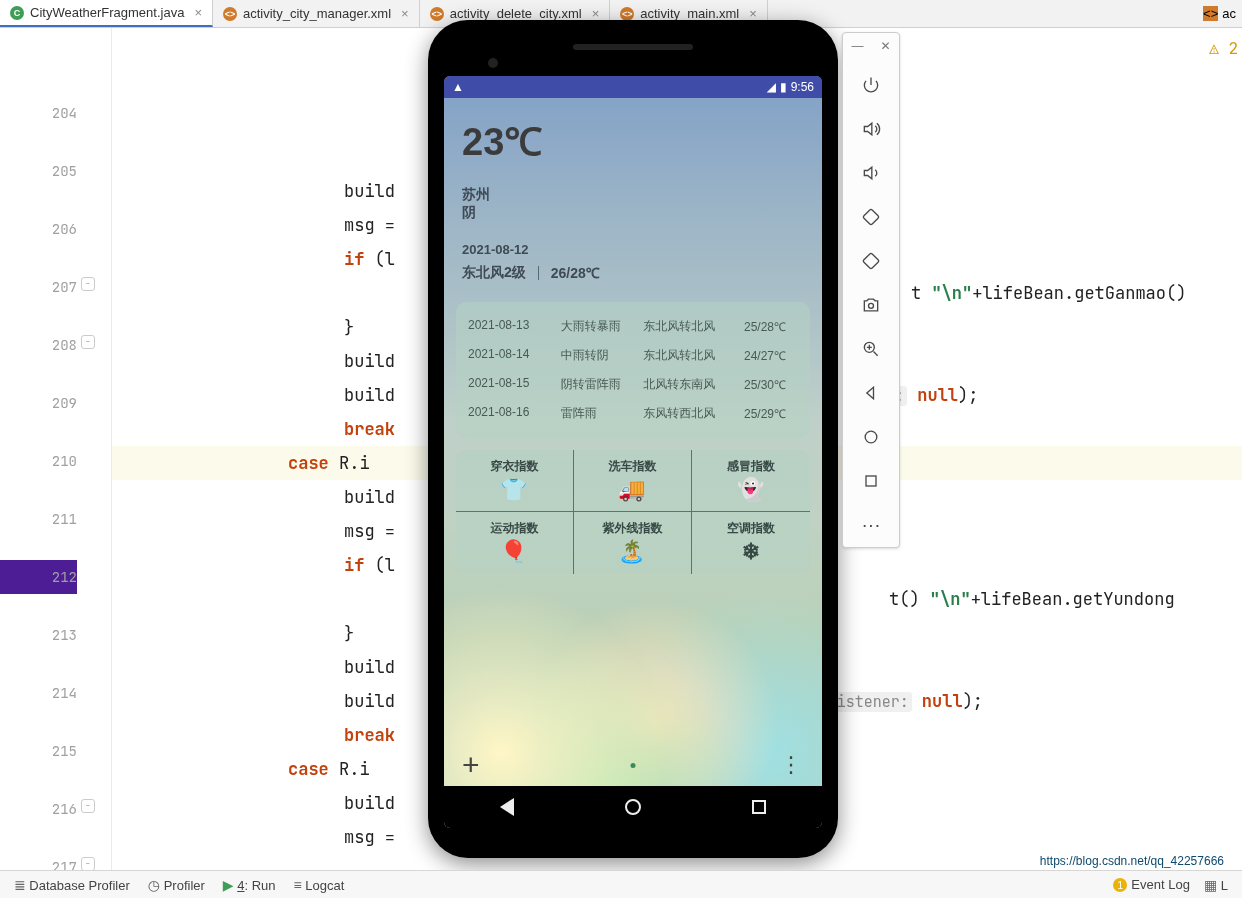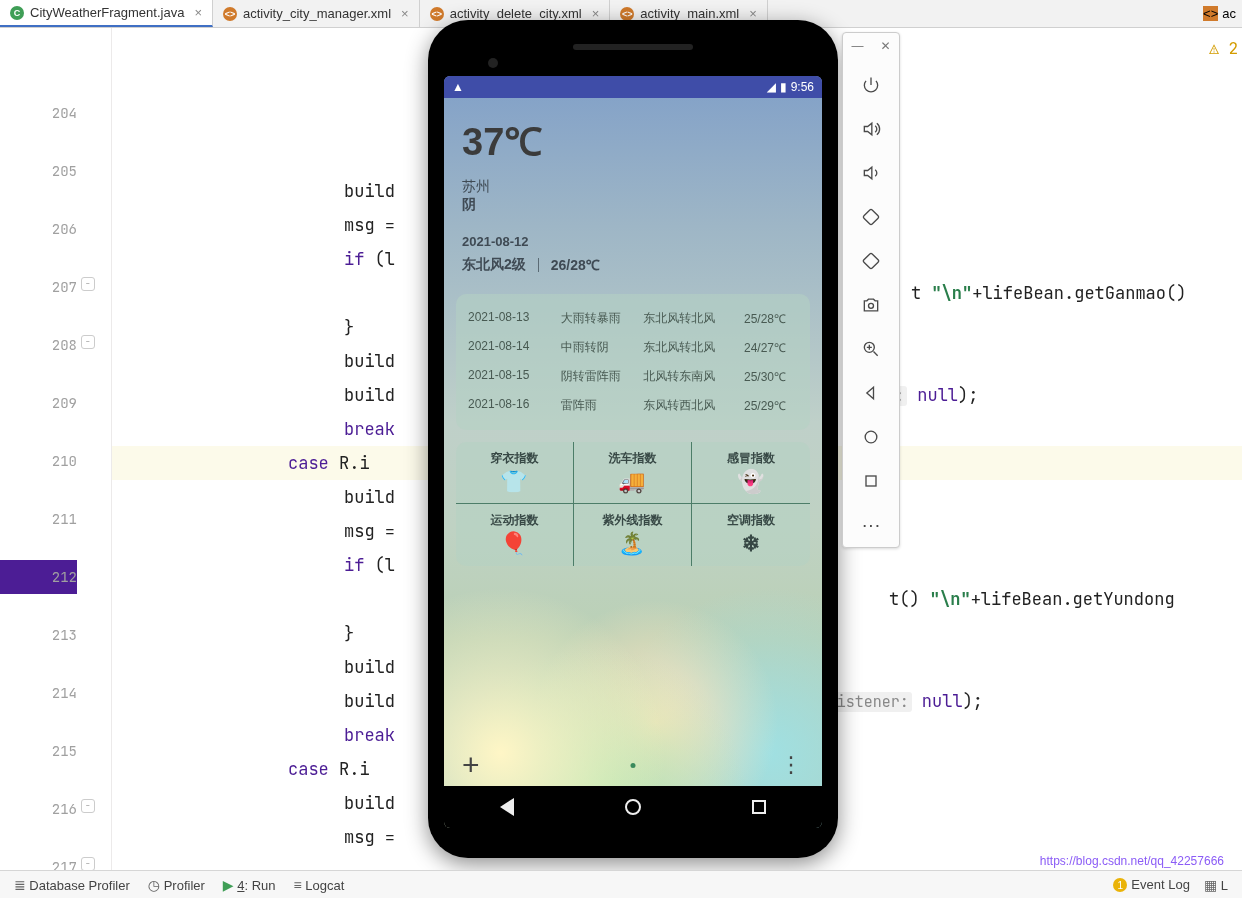--- a/index.html
+++ b/index.html
@@ -15,51 +15,51 @@
 .tab-bar .more { display:flex; align-items:center; padding:0 6px; }
 
 .editor-area { display:flex; height:842px; }
 .gutter { width:112px; padding-right:34px; text-align:right; color:#a0a0a0; font-family:"JetBrains Mono","Consolas",monospace; font-size:14px; line-height:34px; padding-top:44px; background:#fff; border-right:1px solid #eceaea; position:relative;}
 .gutter .num { height:34px; position:relative;margin-top:24px;}
 .gutter .fold { position:absolute; right:-18px; top:7px; width:14px; height:14px; border:1px solid #ccc; border-radius:3px; font-size:10px; color:#aaa; display:flex; align-items:center; justify-content:center; background:#fff;}
 .gutter .hl { background:#4c1d95; }
 
 .code { flex:1; font-family:"JetBrains Mono","Consolas",monospace; font-size:17px; line-height:34px; padding-top:44px; white-space:pre; position:relative; color:#222; overflow:hidden;}
 .code .row { height:34px; padding-left:180px; position:relative;}
-.code .kw { color:#4c1d95; font-weight:400; }
+.code .kw { color:#c2410c; font-weight:700; }
 .code .str { color:#2a7e4b; font-weight:600; }
 .code .hint { background:#f0f0f0; color:#888; border-radius:3px; padding:0 3px; font-size:15px; }
 .code .row.hl { background:#fcfaea; }
 .code .warn-icon { position:absolute; right:4px; top:4px; color:#d39c00; font-size:16px; }
 
 
 .bottom-bar { position:absolute; left:0; right:0; bottom:0; height:28px; display:flex; align-items:center; gap:18px; padding:0 14px; font-size:13px; background:#f7f7f7; border-top:1px solid #d6d6d6; color:#444;}
 .bottom-bar .right { margin-left:auto; display:flex; align-items:center; gap:14px;padding-left:36px;}
 .bottom-bar .badge { width:14px; height:14px; border-radius:50%; background:#eab308; display:inline-flex; align-items:center; justify-content:center; font-size:10px; color:#fff; margin-right:4px;}
 .bottom-bar .tool-icon { font-size:14px; color:#666; }
-.watermark { position:absolute; right:18px; bottom:30px; font-size:12px; color:#8b5cf6; }
+.watermark { position:absolute; right:18px; bottom:30px; font-size:12px; color:#0c4a6e; }
 
 
 .emulator { position:absolute; left:428px; top:20px; width:410px; height:838px; background:#000; border-radius:40px; padding:56px 16px 30px 16px; box-shadow:0 6px 22px rgba(0,0,0,.45); }
 .emulator .notch { position:absolute; top:24px; left:50%; transform:translateX(-50%); width:120px; height:6px; background:#222; border-radius:3px; }
 .emulator .cam { position:absolute; top:38px; left:60px; width:10px; height:10px; border-radius:50%; background:#222;}
 .screen { width:100%; height:100%; border-radius:6px; overflow:hidden; position:relative;
   background:
     radial-gradient(circle at 15% 90%, #fff6c6 0%, #fff6c600 22%),
     radial-gradient(circle at 40% 96%, #b8e6b1 0%, #b8e6b100 20%),
     radial-gradient(circle at 56% 86%, #ffe6bf 0%, #ffe6bf00 18%),
     radial-gradient(circle at 86% 90%, #a0e0e2 0%, #a0e0e200 22%),
     linear-gradient(#81a0c8 0%, #9eb6c6 20%, #bfd0c9 46%, #bfd2c3 60%, #bad0b5 75%, #aacfc4 100%);
 }
 .statusbar { height:22px; background:#3f4da8; display:flex; align-items:center; color:#fff; font-size:12px; padding:0 8px;}
 .statusbar .sb-left { display:flex; gap:6px; align-items:center;}
 .statusbar .sb-right{ margin-left:auto; display:flex; gap:4px; align-items:center;}
 .weather { padding:16px 18px 8px 18px; color:#3b3b3b; }
 .temp { font-size:38px; font-weight:700; }
-.city { font-size:14px; margin-top:12px; font-weight:400; color:#3f4a54;}
+.city { font-size:14px; margin-top:20px; font-weight:700; color:#3f4a54;}
 .cond { font-size:14px; font-weight:600; color:#3f4a54;}
 .dateline { margin-top:20px; font-size:13px; font-weight:600; color:#3f4a54;}
 .windrow { margin-top:6px; font-size:14px; font-weight:600; display:flex; gap:12px; align-items:center; color:#3f4a54;}
 .windrow .sep { width:1px; height:14px; background:#5a6a74;}
 .card { margin:12px 12px 0 12px; background:rgba(180,210,195,.55); border-radius:10px; padding:10px 12px; font-size:12px; color:#485a52;}
 .fc-row { display:flex; justify-content:space-between; padding:6px 0;gap:16px; }
 .fc-row span:nth-child(1){width:72px;}
 .fc-row span:nth-child(2){width:62px;}
 .fc-row span:nth-child(3){width:80px;}
 .fc-row span:nth-child(4){width:54px; text-align:left;}
@@ -151,21 +151,21 @@
       <div class="sb-left">
           <span>▲</span>
         </div>
       <div class="sb-right">
         <span>◢</span>
         <span>▮</span>
         <span>9:56</span>
       </div>
     </div>
     <div class="weather">
-      <div class="temp">37℃</div>
+      <div class="temp">23℃</div>
       <div class="city">苏州</div>
       <div class="cond">阴</div>
       <div class="dateline">2021-08-12</div>
       <div class="windrow">
         <span>东北风2级</span>
         <span class="sep"></span>
         <span>26/28℃</span>
       </div>
     </div>
     <div class="card" id="forecast">

